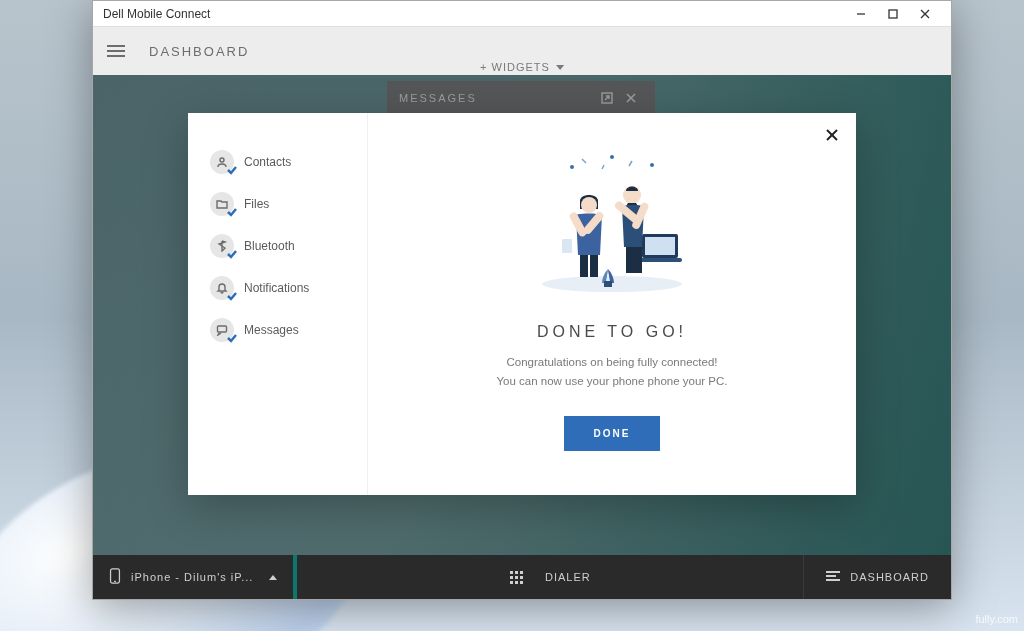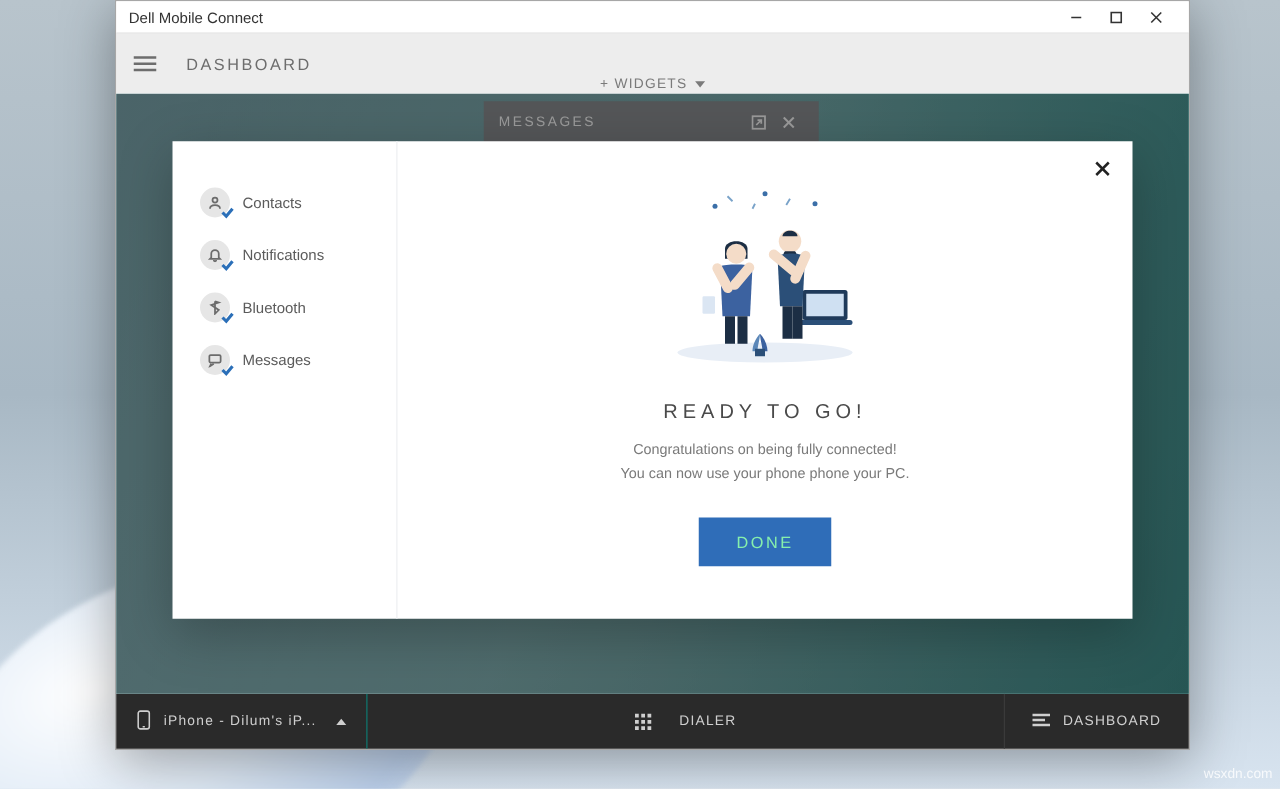--- a/index.html
+++ b/index.html
@@ -144,21 +144,21 @@
   .overlay {
     position: absolute;
     inset: 0;
     background: rgba(40,40,40,0.35);
     display: flex;
     justify-content: center;
     align-items: flex-start;
     padding-top: 38px;
   }
   .modal {
-    width: 768px;
+    width: 668px;
     height: 382px;
     background: #ffffff;
     box-shadow: 0 12px 40px rgba(0,0,0,0.25);
     position: relative;
     display: flex;
   }
   .modal-close {
     position: absolute;
     top: 10px;
     right: 12px;
@@ -222,45 +222,46 @@
     font-weight: 400;
   }
   .modal-sub {
     font-size: 11.5px;
     color: #7a7a7a;
     line-height: 1.6;
     margin-bottom: 26px;
   }
   .done-btn {
     background: #2f6db8;
-    color: #86efac;
+    color: #ffffff;
     border: none;
     padding: 12px 30px;
-    font-size: 13px;
+    font-size: 10px;
     letter-spacing: 2px;
     cursor: pointer;
+    font-weight: bold;
   }
 
   
   .bottom-bar {
     height: 44px;
     background: #2a2a2a;
     display: flex;
     align-items: center;
     color: #cfcfcf;
     font-size: 11px;
     letter-spacing: 1px;
   }
   .device-chip {
     display: flex;
     align-items: center;
     gap: 10px;
     padding: 0 16px;
     height: 100%;
-    border-right: 1px solid #0f766e;
+    border-right: 4px solid #0f766e;
   }
   .device-chip .phone-icon svg {
     width: 12px; height: 16px; stroke: #cfcfcf; stroke-width: 1.4; fill: none;
   }
   .device-chip .caret {
     width: 0; height: 0;
     border-left: 4px solid transparent;
     border-right: 4px solid transparent;
     border-bottom: 5px solid #cfcfcf;
     margin-left: 6px;
@@ -373,43 +374,54 @@
                   </svg>
                 <span class="perm-check"><svg viewBox="0 0 12 12">
                       <path d="M2 6 L5 9 L10 3"></path>
                     </svg></span>
               </span>
               <span>Contacts</span>
             </li>
             <li class="perm-item">
               <span class="perm-icon">
                 <svg width="12" height="12" viewBox="0 0 12 12" fill="none" stroke="#6c6c6c" stroke-width="1.4">
-                    <path d="M3 8V5a3 3 0 016 0v3l1 1H2l1-1z"></path>
-                    <path d="M5 10a1 1 0 002 0"></path>
+                    <path d="M1 3h4l1 1h5v6H1z"></path>
                   </svg>
                 <span class="perm-check"><svg viewBox="0 0 12 12">
                       <path d="M2 6 L5 9 L10 3"></path>
                     </svg></span>
               </span>
-              <span>Notifications</span>
+              <span>Files</span>
             </li>
             <li class="perm-item">
               <span class="perm-icon">
                 <svg width="12" height="12" viewBox="0 0 12 12" fill="none" stroke="#6c6c6c" stroke-width="1.4">
                     <path d="M6 1v10l3-3-6-4 6-2-3-1"></path>
                   </svg>
                 <span class="perm-check"><svg viewBox="0 0 12 12">
                       <path d="M2 6 L5 9 L10 3"></path>
                     </svg></span>
               </span>
               <span>Bluetooth</span>
             </li>
             <li class="perm-item">
               <span class="perm-icon">
                 <svg width="12" height="12" viewBox="0 0 12 12" fill="none" stroke="#6c6c6c" stroke-width="1.4">
+                    <path d="M3 8V5a3 3 0 016 0v3l1 1H2l1-1z"></path>
+                    <path d="M5 10a1 1 0 002 0"></path>
+                  </svg>
+                <span class="perm-check"><svg viewBox="0 0 12 12">
+                      <path d="M2 6 L5 9 L10 3"></path>
+                    </svg></span>
+              </span>
+              <span>Notifications</span>
+            </li>
+            <li class="perm-item">
+              <span class="perm-icon">
+                <svg width="12" height="12" viewBox="0 0 12 12" fill="none" stroke="#6c6c6c" stroke-width="1.4">
                     <rect x="1.5" y="2" width="9" height="6" rx="1"></rect>
                     <path d="M3 9l-1 2 3-2"></path>
                   </svg>
                 <span class="perm-check"><svg viewBox="0 0 12 12">
                       <path d="M2 6 L5 9 L10 3"></path>
                     </svg></span>
               </span>
               <span>Messages</span>
             </li>
           </ul>
@@ -456,21 +468,21 @@
                 <rect x="16" y="66" width="8" height="26" fill="#1c2e44"></rect>
               </g>
 
               <g transform="translate(88,120)">
                 <path d="M8 0c-4 4-6 10-6 14h4c0-4 2-10 2-14z" fill="#5b87b8"></path>
                 <path d="M8 0c4 4 6 10 6 14h-4c0-4-2-10-2-14z" fill="#3c62a0"></path>
                 <rect x="4" y="12" width="8" height="6" fill="#2b4f78"></rect>
               </g>
             </svg>
           </div>
-          <h2 class="modal-title">READY TO GO!</h2>
+          <h2 class="modal-title">DONE TO GO!</h2>
           <p class="modal-sub">
             <span>Congratulations on being fully connected!</span><br>
             <span>You can now use your phone phone your PC.</span>
           </p>
           <button class="done-btn">DONE</button>
         </div>
       </div>
     </div>
   </div>
 
@@ -504,13 +516,13 @@
         <span></span>
           <span style="width:70%"></span>
           <span></span>
       </span>
       <span>DASHBOARD</span>
     </div>
   </div>
 
 </div>
 
-<div class="watermark">wsxdn.com</div>
+<div class="watermark">fully.com</div>
 
 </body></html>

